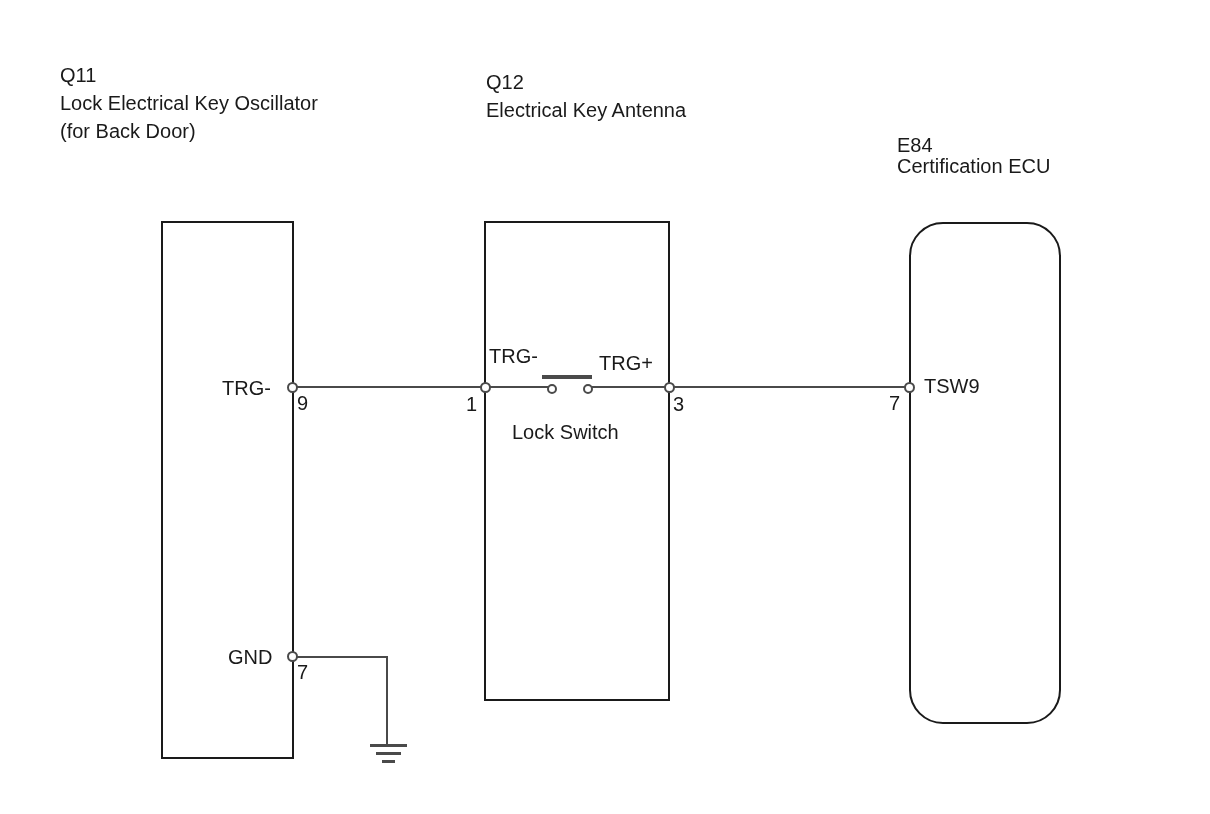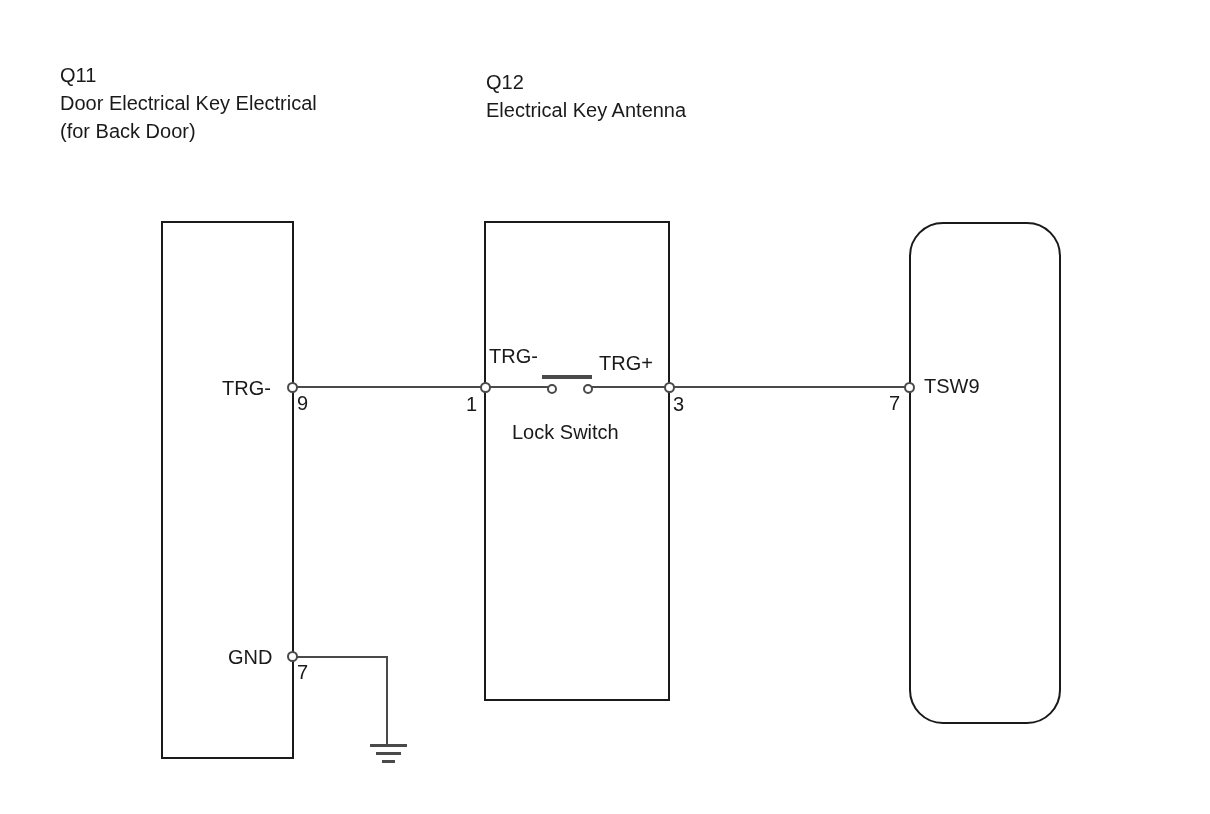--- a/index.html
+++ b/index.html
@@ -46,29 +46,33 @@
   .blade{position:absolute;background:#4a4a4a;}
   .gbar{position:absolute;background:#4a4a4a;}
 </style>
 </head>
 <body>
 
 <div class="stage">
 
   <div class="label" style="left:60px;top:61px;">
     <div>Q11</div>
-    <div>Door Electrical Key Electrical</div>
+    <div>Lock Electrical Key Oscillator</div>
     <div>(for Back Door)</div>
   </div>
 
   <div class="label" style="left:458px;top:68px;margin-left:28px;">
     <div>Q12</div>
     <div>Electrical Key Antenna</div>
   </div>
 
+  <div class="label" style="left:897px;top:135px;line-height:21px;">
+    <div>E84</div>
+    <div>Certification ECU</div>
+  </div>
 
   <div class="box" style="left:161px;top:221px;width:133px;height:538px;"></div>
   <div class="box" style="left:484px;top:221px;width:186px;height:480px;"></div>
   <div class="box rounded" style="left:909px;top:222px;width:152px;height:502px;"></div>
 
   <div class="wire" style="left:292px;top:386px;width:260px;height:2px;"></div>
   <div class="wire" style="left:587px;top:386px;width:324px;height:2px;"></div>
   <div class="wire" style="left:292px;top:656px;width:96px;height:2px;"></div>
   <div class="wire" style="left:386px;top:656px;width:2px;height:90px;"></div>
 

